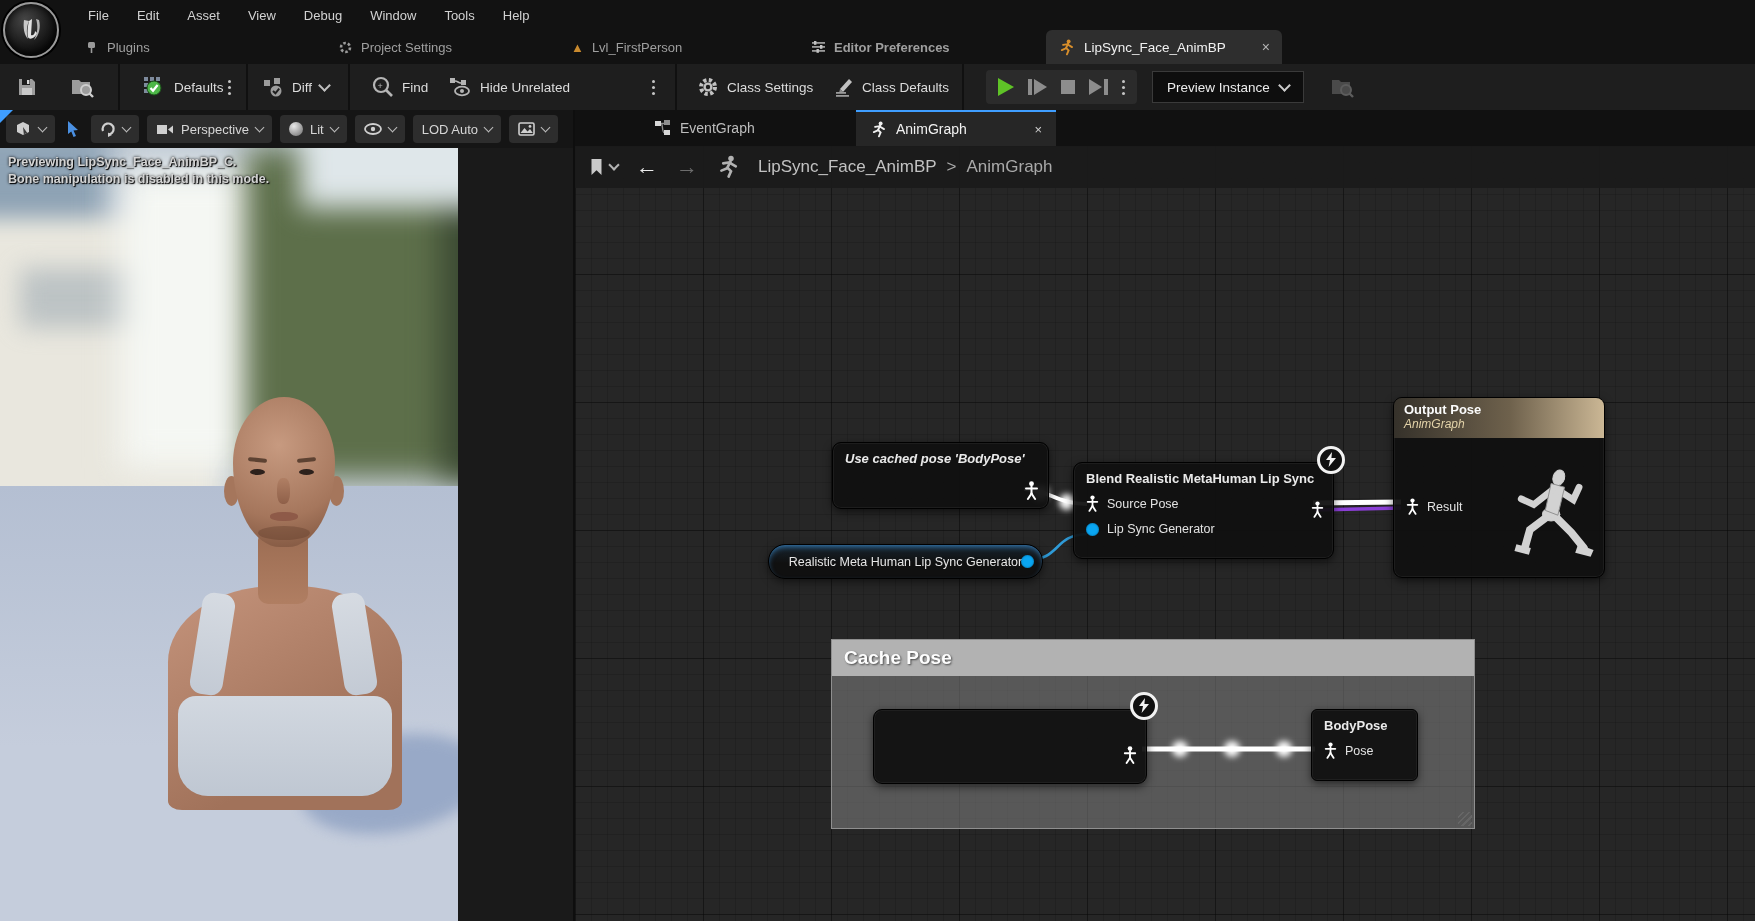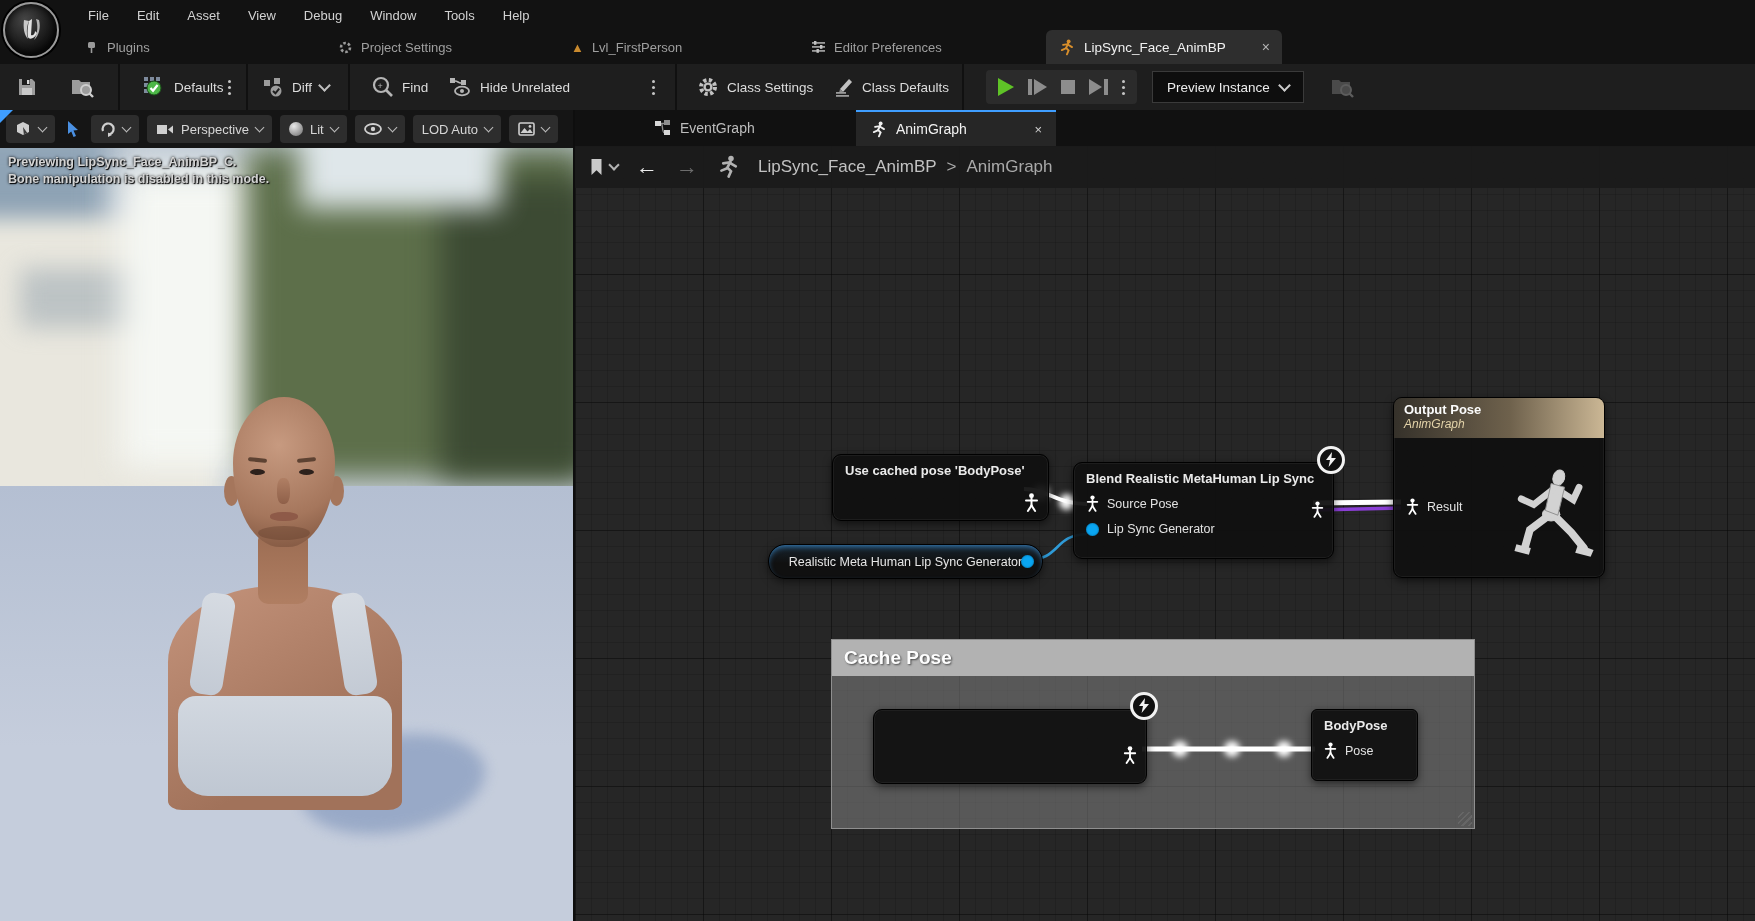--- a/index.html
+++ b/index.html
@@ -52,21 +52,21 @@
 
   
   #viewport{left:0;top:110px;width:575px;height:811px;background:#1a1a1a;}
   #vp-toolbar{position:absolute;left:0;top:0;width:575px;height:38px;background:#151515;z-index:6;
               display:flex;align-items:center;gap:8px;padding-left:6px;box-sizing:border-box;}
   .vbtn{height:28px;background:#2d2d2d;border-radius:4px;display:flex;align-items:center;gap:7px;
         padding:0 9px;font-size:13px;color:#d6d6d6;}
   .vbtn .chev{width:6px;height:6px;border-width:1.5px;}
   #vp-corner{position:absolute;left:0;top:0;width:0;height:0;z-index:7;
              border-top:13px solid #3f9eff;border-right:13px solid transparent;}
-  #scene{position:absolute;left:0;top:38px;width:575px;height:773px;overflow:hidden;
+  #scene{position:absolute;left:0;top:38px;width:458px;height:773px;overflow:hidden;
          background:linear-gradient(#c2ccd6,#cdd5de 45%);}
   .blob{position:absolute;}
   #floor{position:absolute;left:0;top:338px;width:575px;height:435px;
          background:linear-gradient(#b4bfd2,#c5cddc 60%);}
   #vp-overlay{position:absolute;left:8px;top:6px;z-index:8;font-size:12.5px;font-weight:bold;
               color:#d4d4d4;text-shadow:1px 1px 1px #000,0 0 3px #000;line-height:17px;}
   #head{left:233px;top:249px;width:102px;height:150px;border-radius:50% 50% 46% 46%/44% 44% 56% 56%;
         background:radial-gradient(circle at 45% 32%,#c79a80,#a5765c 62%,#7e543e 96%);}
   #ear-l{left:224px;top:328px;width:15px;height:30px;border-radius:50%;background:#a5765c;}
   #ear-r{left:329px;top:328px;width:15px;height:30px;border-radius:50%;background:#a5765c;}
@@ -174,21 +174,21 @@
     <div class="shell-tab" style="left:338px;">
       <svg width="15" height="15" viewBox="0 0 15 15">
         <circle cx="7.5" cy="7.5" r="4.5" fill="none" stroke="#9a9a9a" stroke-width="2.6" stroke-dasharray="2.6 2"></circle>
       </svg>
       <span>Project Settings</span>
     </div>
     <div class="shell-tab" style="left:571px;">
       <span style="color:#c98a2e;font-size:13px;">▲</span>
       <span>Lvl_FirstPerson</span>
     </div>
-    <div class="shell-tab" style="left:811px;">
+    <div class="shell-tab" style="left:811px;font-weight:bold;">
       <svg width="15" height="14" viewBox="0 0 15 14">
         <rect x="1" y="2" width="13" height="1.8" fill="#9a9a9a"></rect>
           <rect x="3" y="1" width="2.4" height="3.8" fill="#c2c2c2"></rect>
         <rect x="1" y="6" width="13" height="1.8" fill="#9a9a9a"></rect>
           <rect x="9" y="5" width="2.4" height="3.8" fill="#c2c2c2"></rect>
         <rect x="1" y="10" width="13" height="1.8" fill="#9a9a9a"></rect>
           <rect x="5.5" y="9" width="2.4" height="3.8" fill="#c2c2c2"></rect>
       </svg>
       <span>Editor Preferences</span>
     </div>
@@ -488,21 +488,21 @@
       <circle cx="492" cy="392" r="8" fill="#fff" filter="url(#g)"></circle>
       <path d="M740,400 L826,398" stroke="#8b3fd6" stroke-width="3.4" fill="none"></path>
       <path d="M738,393 L826,392" stroke="#ffffff" stroke-width="5" fill="none"></path>
       <path d="M452,450 C486,450 478,425 512,424" stroke="#2f9bd8" stroke-width="2.6" fill="none"></path>
       <path d="M567,639 L740,639" stroke="#ffffff" stroke-width="5" fill="none"></path>
       <circle cx="605" cy="639" r="8" fill="#fff" filter="url(#g)"></circle>
       <circle cx="657" cy="639" r="8" fill="#fff" filter="url(#g)"></circle>
       <circle cx="709" cy="639" r="8" fill="#fff" filter="url(#g)"></circle>
     </svg>
 
-    <div class="node" style="left:257px;top:344px;width:215px;height:65px;">
+    <div class="node" style="left:257px;top:332px;width:215px;height:65px;font-style:italic;">
       <div class="node-title">Use cached pose 'BodyPose'</div>
       <span class="out-pin" style="bottom:8px;">
         <svg width="15" height="19" viewBox="0 0 14 18">
           <circle cx="7" cy="2.6" r="2.3" fill="#fff"></circle>
           <g stroke="#fff" stroke-width="1.9" stroke-linecap="round" fill="none">
             <path d="M7 5.2 V11.8"></path>
               <path d="M1.8 7.2 H12.2"></path>
             <path d="M7 11.8 L3.6 17"></path>
               <path d="M7 11.8 L10.4 17"></path>
           </g>

